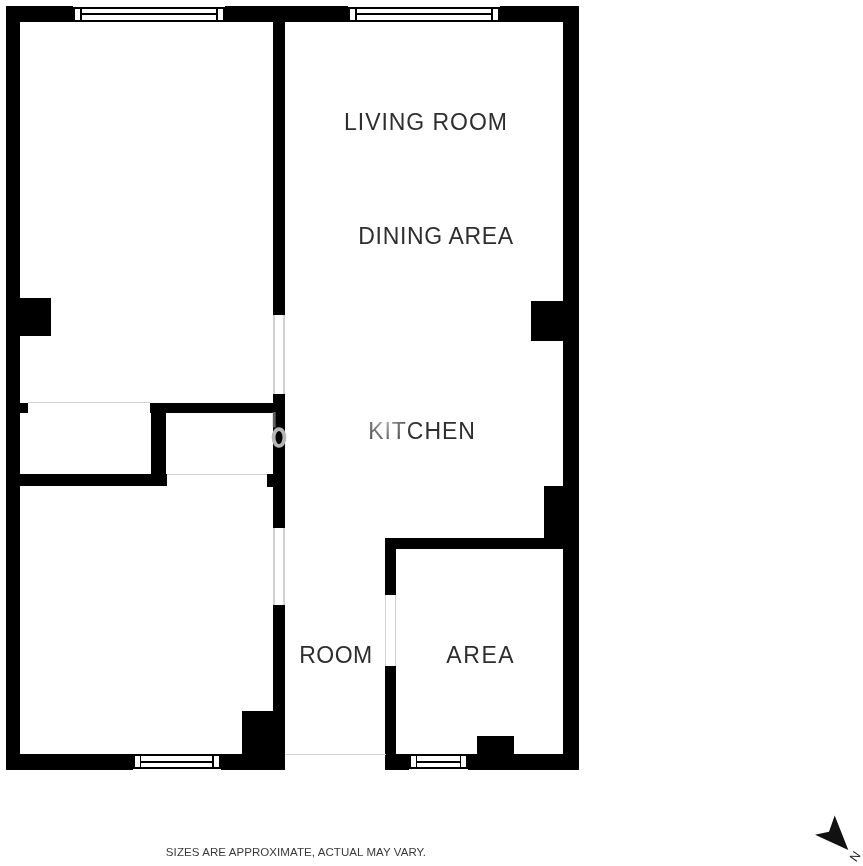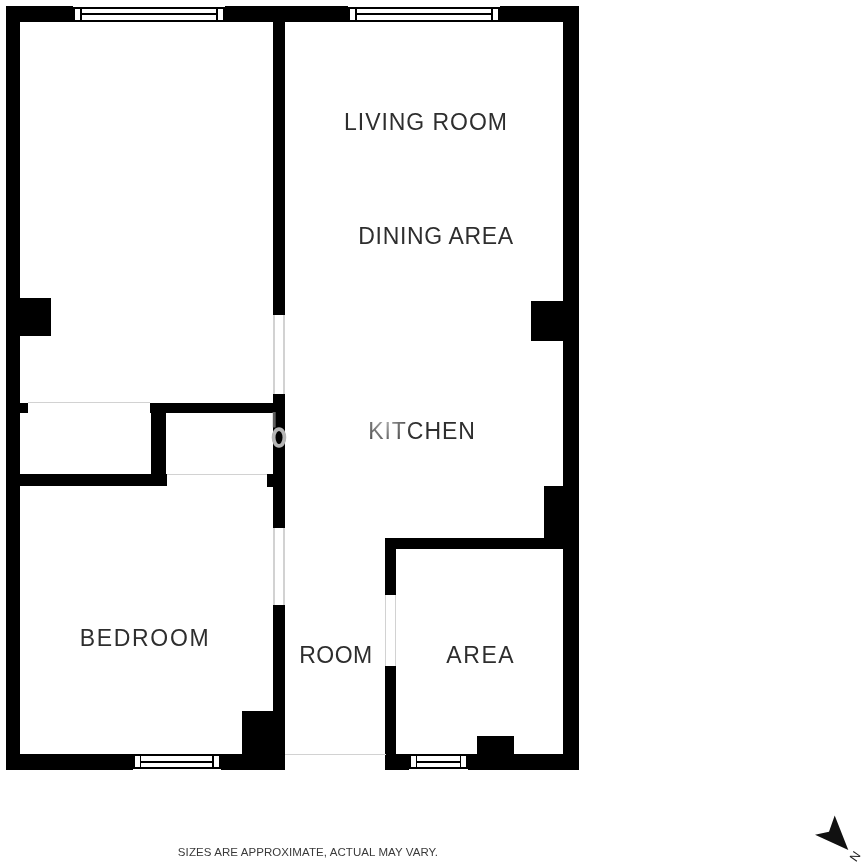--- a/index.html
+++ b/index.html
@@ -79,32 +79,31 @@
   </div>
   <div class="win" style="left:408.8px;top:754.3px;width:59.4px;height:15.1px;">
     <div class="v" style="left:5px;"></div>
       <div class="v" style="right:5px;"></div>
     <div class="m" style="left:6px;right:6px;"></div>
   </div>
 
   <div class="lbl" style="left:426px;top:121.5px;letter-spacing:0.95px;">LIVING ROOM</div>
   <div class="lbl" style="left:429px;top:236px;letter-spacing:0.64px;margin-left:7px;">DINING AREA</div>
   <div class="lbl" style="left:422px;top:430.5px;letter-spacing:0.93px;">KITCHEN</div>
-  <div class="lbl" style="left:145px;top:637.5px;letter-spacing:1.67px;">BEDROOM</div>
   <div class="lbl" style="left:336px;top:654.5px;letter-spacing:0.5px;">ROOM</div>
   <div class="lbl" style="left:480.8px;top:654.5px;letter-spacing:1.6px;">AREA</div>
 
   <svg style="position:absolute;left:260px;top:400px;" width="40" height="60" viewBox="0 0 40 60">
     <rect x="12.5" y="12" width="3.2" height="15.5" fill="#9a9a9a" opacity="0.62"></rect>
     <ellipse cx="19" cy="37.5" rx="5.4" ry="8.4" fill="none" stroke="#b5b5b5" stroke-width="3.8"></ellipse>
   </svg>
 
   <div style="position:absolute;left:355px;top:393px;width:60px;height:60px;border-radius:50%;
     background:radial-gradient(circle,rgba(255,255,255,0.6) 0%,rgba(255,255,255,0) 70%);"></div>
 
   <svg style="position:absolute;left:800px;top:805px;" width="63" height="61" viewBox="0 0 63 61">
     <polygon points="34.7,10.4 48.3,45 15,29.7 29,26.7" fill="#111"></polygon>
     <text x="56" y="57.5" font-size="12.5" fill="#222" transform="rotate(-55 56 57.5)">N</text>
   </svg>
 
-  <div style="position:absolute;left:308px;top:852px;transform:translate(-50%,-50%);
+  <div style="position:absolute;left:296px;top:852px;transform:translate(-50%,-50%);
     font-size:11.5px;letter-spacing:0.08px;color:#3a3a3a;white-space:nowrap;">SIZES ARE APPROXIMATE, ACTUAL MAY VARY.</div>
 </div>
 
 </body></html>

